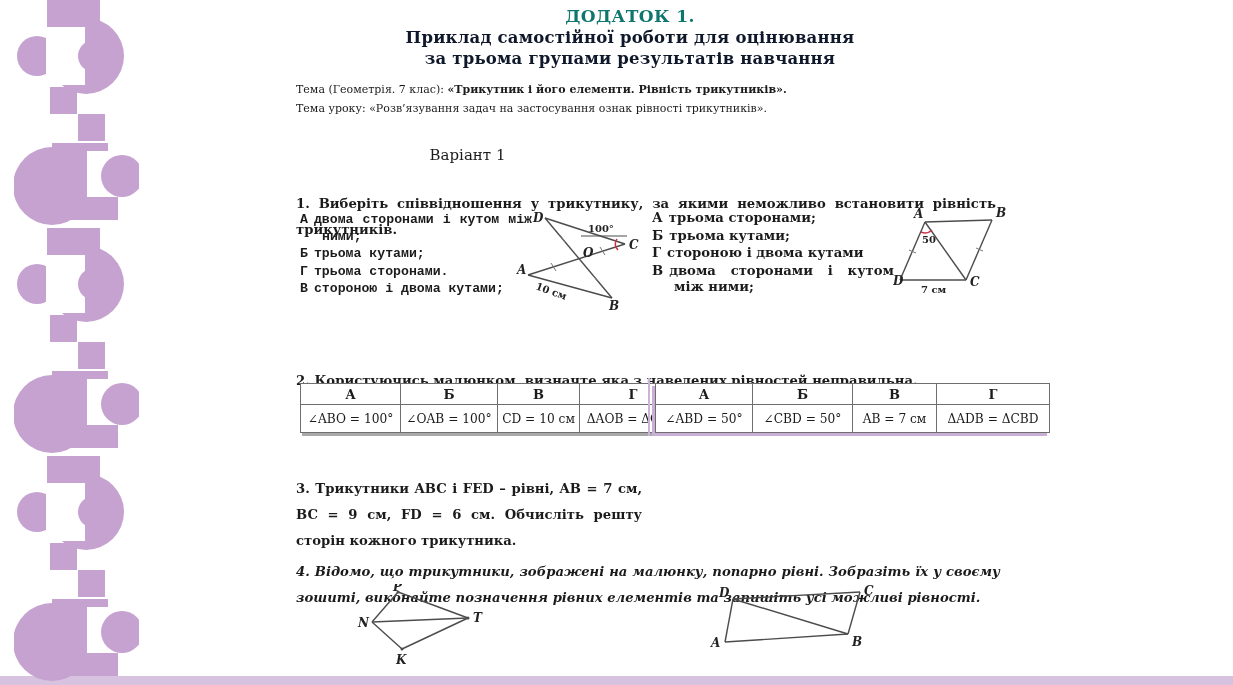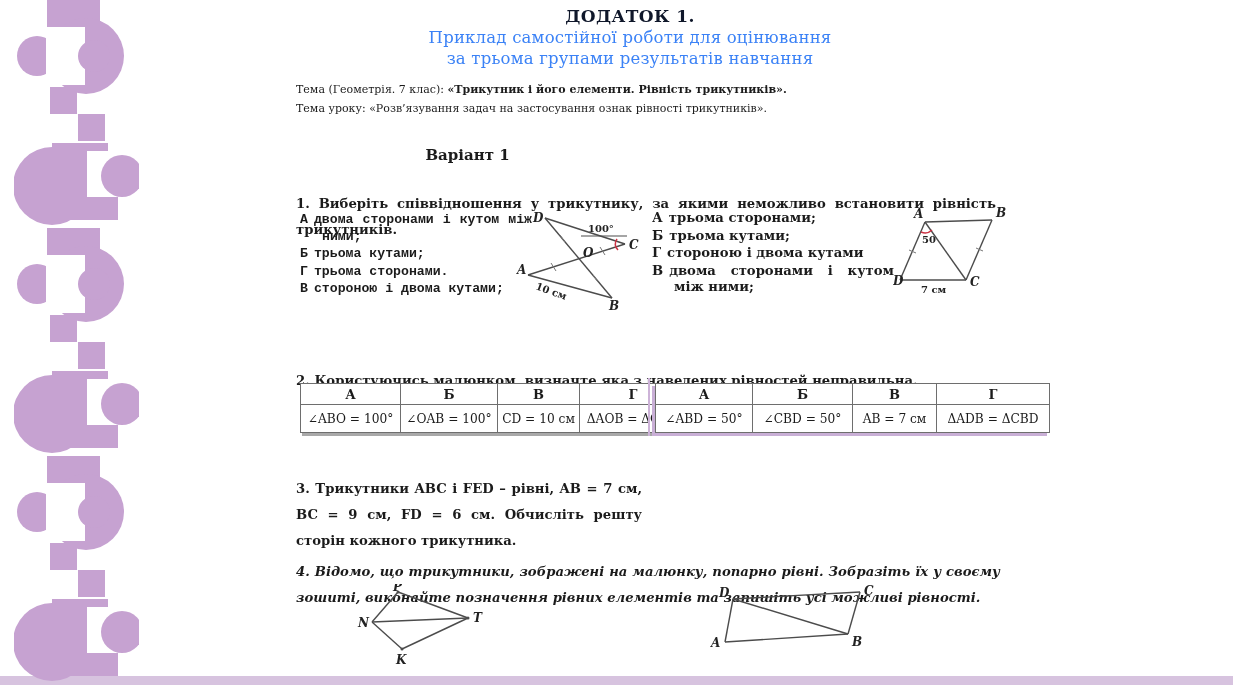--- a/index.html
+++ b/index.html
@@ -4,27 +4,27 @@
 <style>
   html,body{margin:0;padding:0;background:#ffffff;}
   .canvas{position:relative;width:1233px;height:685px;background:#ffffff;overflow:hidden;
           font-family:"DejaVu Serif","Liberation Serif",serif;color:#1b1b1b;}
   .abs{position:absolute;}
   
   .deco{position:absolute;left:14px;top:0;z-index:2;}
   .bottombar{position:absolute;left:0;top:676px;width:1233px;height:9px;background:#d7c3df;z-index:1;}
   
   .title-block{left:240px;top:6px;width:780px;text-align:center;line-height:21px;}
-  .t1{font-size:17px;font-weight:bold;color:#0f172a;letter-spacing:.4px;}
-  .t2{font-size:16.5px;font-weight:normal;color:#3b82f6;letter-spacing:.2px;}
+  .t1{font-size:17px;font-weight:bold;color:#0f766e;letter-spacing:.4px;}
+  .t2{font-size:16.5px;font-weight:bold;color:#0f172a;letter-spacing:.2px;}
   
   .theme{left:296px;top:80px;width:706px;font-size:11px;line-height:19px;}
   .theme b{font-weight:bold;}
   
-  .vhead{top:146px;font-size:15px;font-weight:bold;text-align:center;}
+  .vhead{top:146px;font-size:15px;font-weight:normal;text-align:center;}
   .vhead.v1{left:295px;width:345px;}
   .vhead.v2{left:650px;width:360px;}
   
   .stem{font-size:13.2px;font-weight:bold;line-height:26px;text-align:justify;margin-top:12px;}
   .qnum{font-weight:bold;}
   
   .opts{font-size:13.2px;font-weight:bold;line-height:16.5px;}
   .opt{padding-left:22px;text-indent:-22px;text-align:justify;margin-bottom:1px;}
   .opt .letter{font-weight:bold;padding-right:6px;}
   

